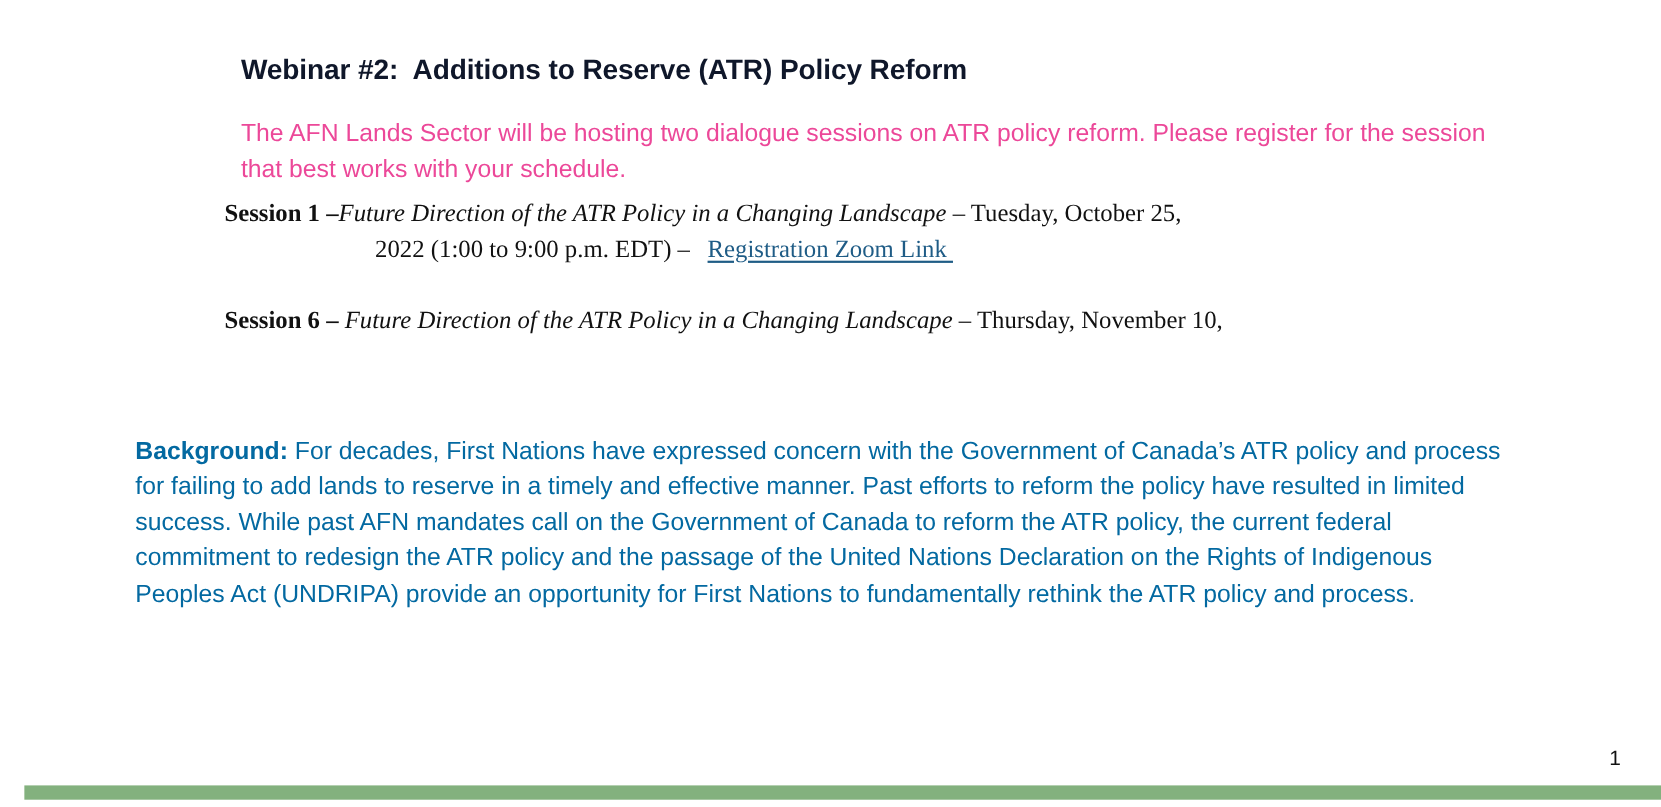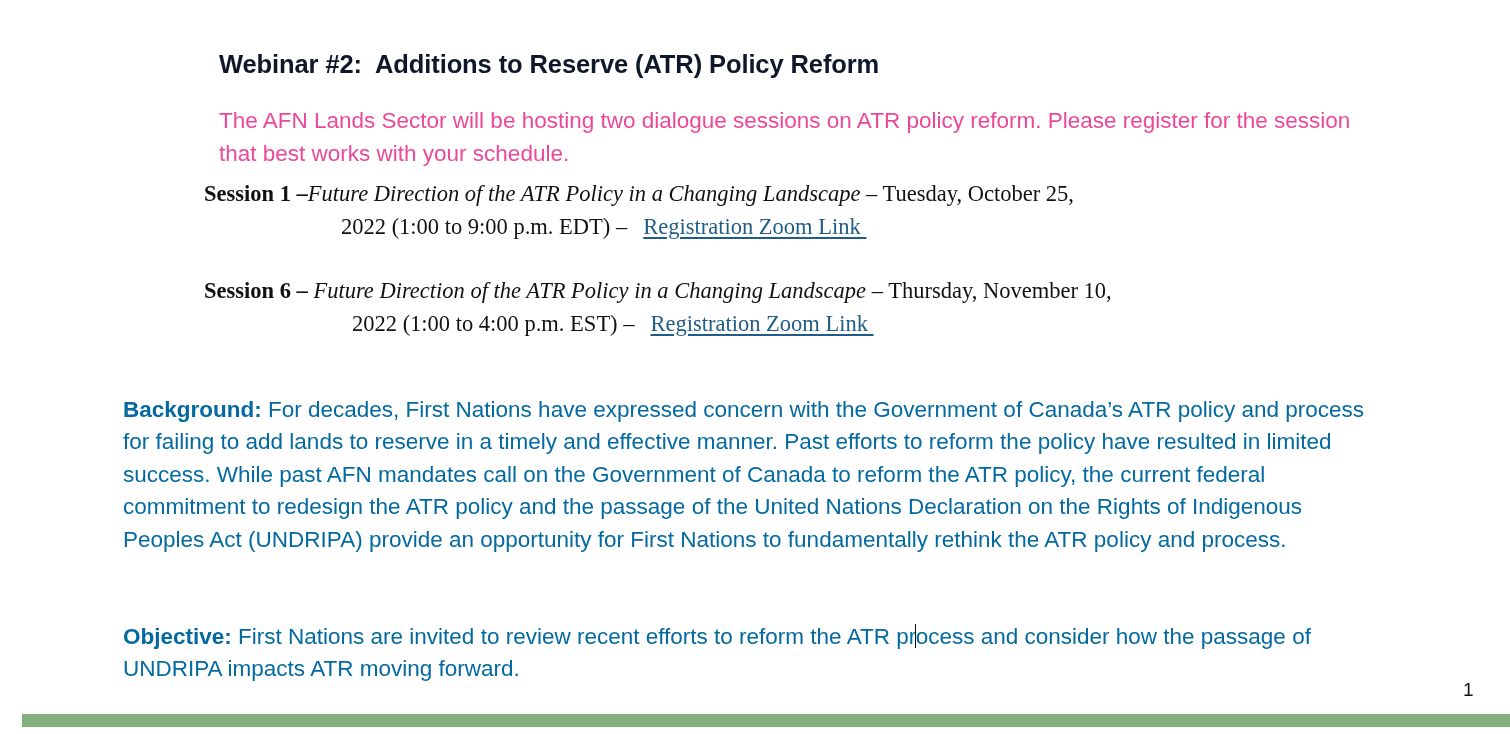--- a/index.html
+++ b/index.html
@@ -143,29 +143,25 @@
 
   <p class="intro">The AFN Lands Sector will be hosting two dialogue sessions on ATR policy reform. Please register for the session that best works with your schedule.</p>
 
   <div class="session session-1">
     <span class="lead">Session 1 –</span><span class="ital">Future Direction of the ATR Policy in a Changing Landscape</span><span> – Tuesday, October 25,</span>
     <span class="cont"><span>2022 (1:00 to 9:00 p.m. EDT) –</span><a class="zoomlink">Registration Zoom Link </a></span>
   </div>
 
   <div class="session session-2">
     <span class="lead">Session 6 – </span><span class="ital">Future Direction of the ATR Policy in a Changing Landscape</span><span> – Thursday, November 10,</span>
-    <span class="cont"><span>2022 (1:00 to 4:00 p.m. EST) –</span><a class="zoomlink">Registration Zoom Link </a></span>
   </div>
 
   <p class="para para-background">
     <span class="lead">Background:</span><span> For decades, First Nations have expressed concern with the Government of Canada’s ATR policy and process for failing to add lands to reserve in a timely and effective manner. Past efforts to reform the policy have resulted in limited success. While past AFN mandates call on the Government of Canada to reform the ATR policy, the current federal commitment to redesign the ATR policy and the passage of the United Nations Declaration on the Rights of Indigenous Peoples Act (UNDRIPA) provide an opportunity for First Nations to fundamentally rethink the ATR policy and process.</span>
   </p>
 
-  <p class="para para-objective">
-    <span class="lead">Objective:</span><span> First Nations are invited to review recent efforts to reform the ATR pr</span><span class="caret"></span><span>ocess and consider how the passage of UNDRIPA impacts ATR moving forward.</span>
-  </p>
 
   <div class="page-number">1</div>
 
   <div class="footer-rule"></div>
   <div class="edge-shade"></div>
 
 </div>
 
 </body></html>

